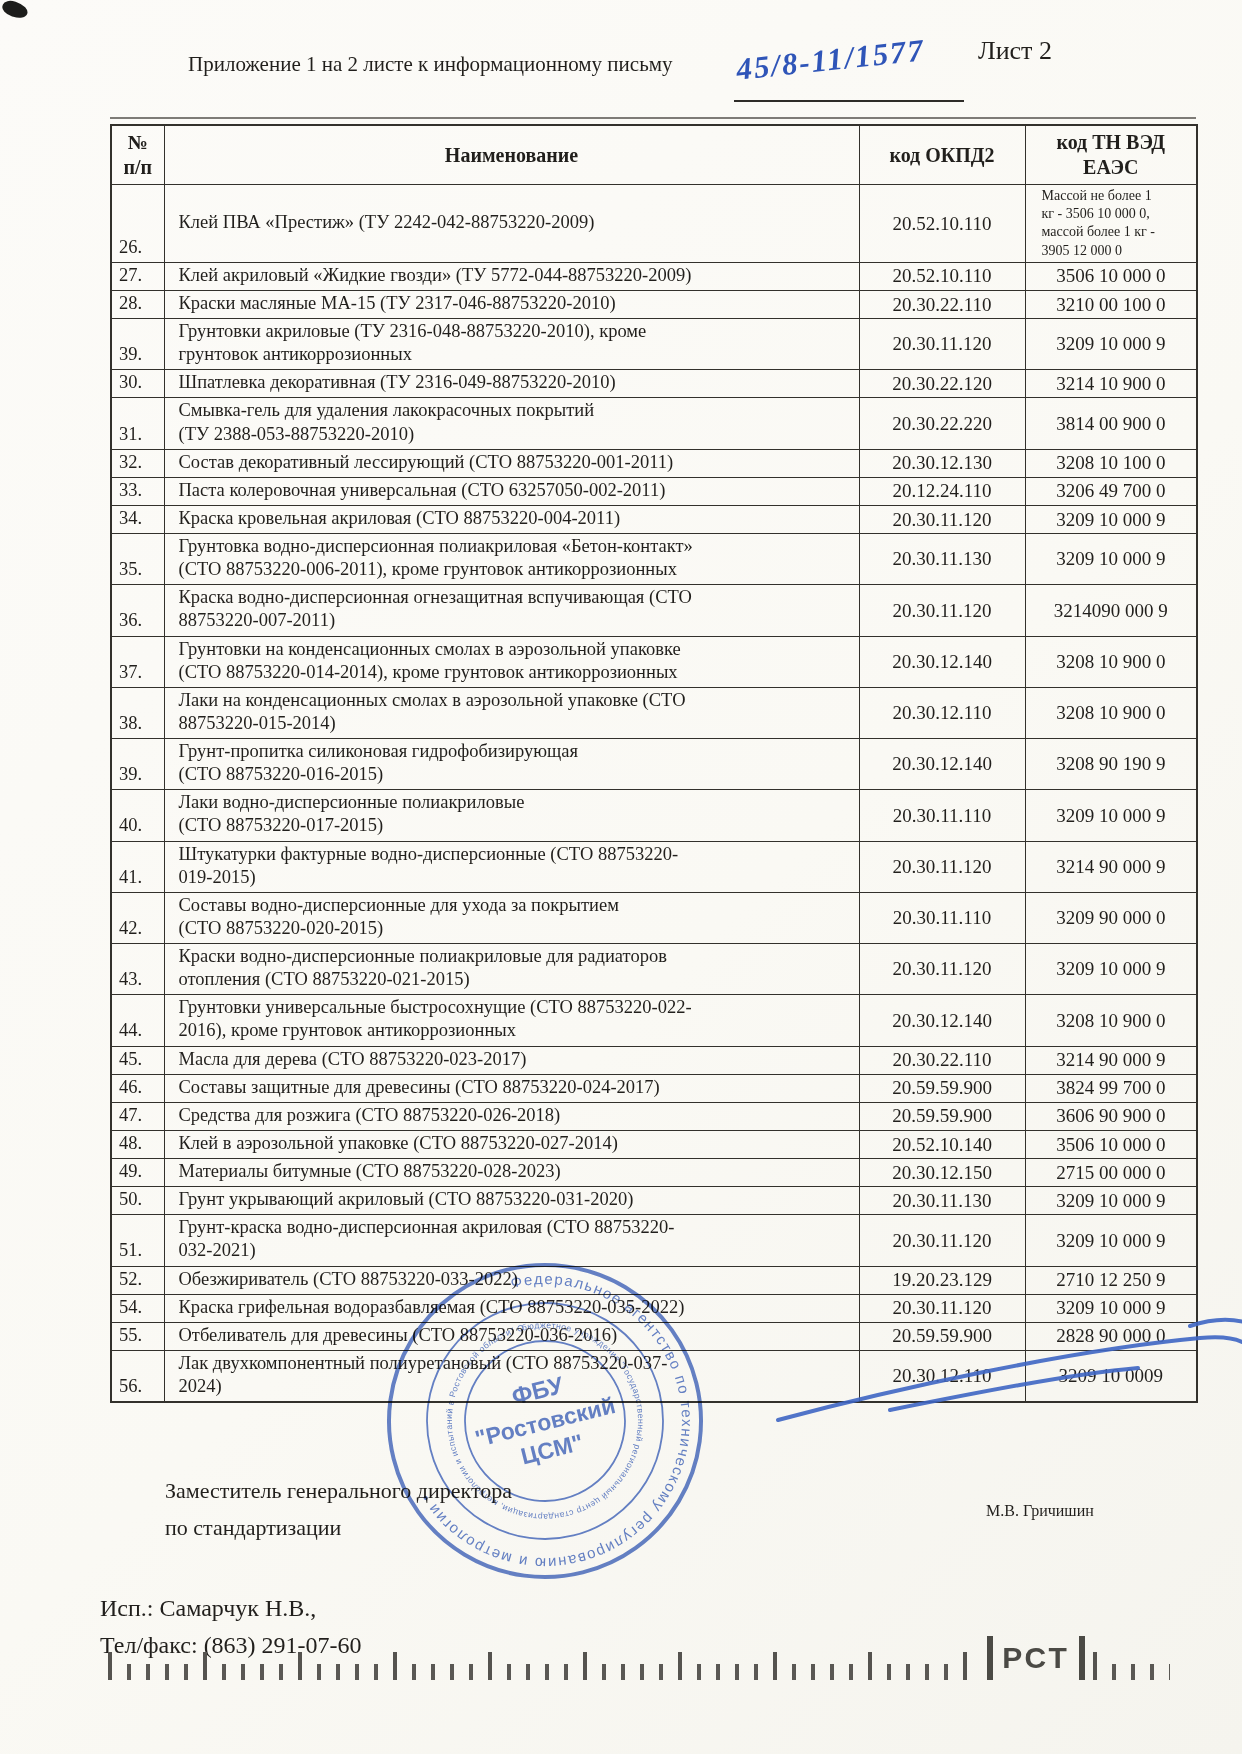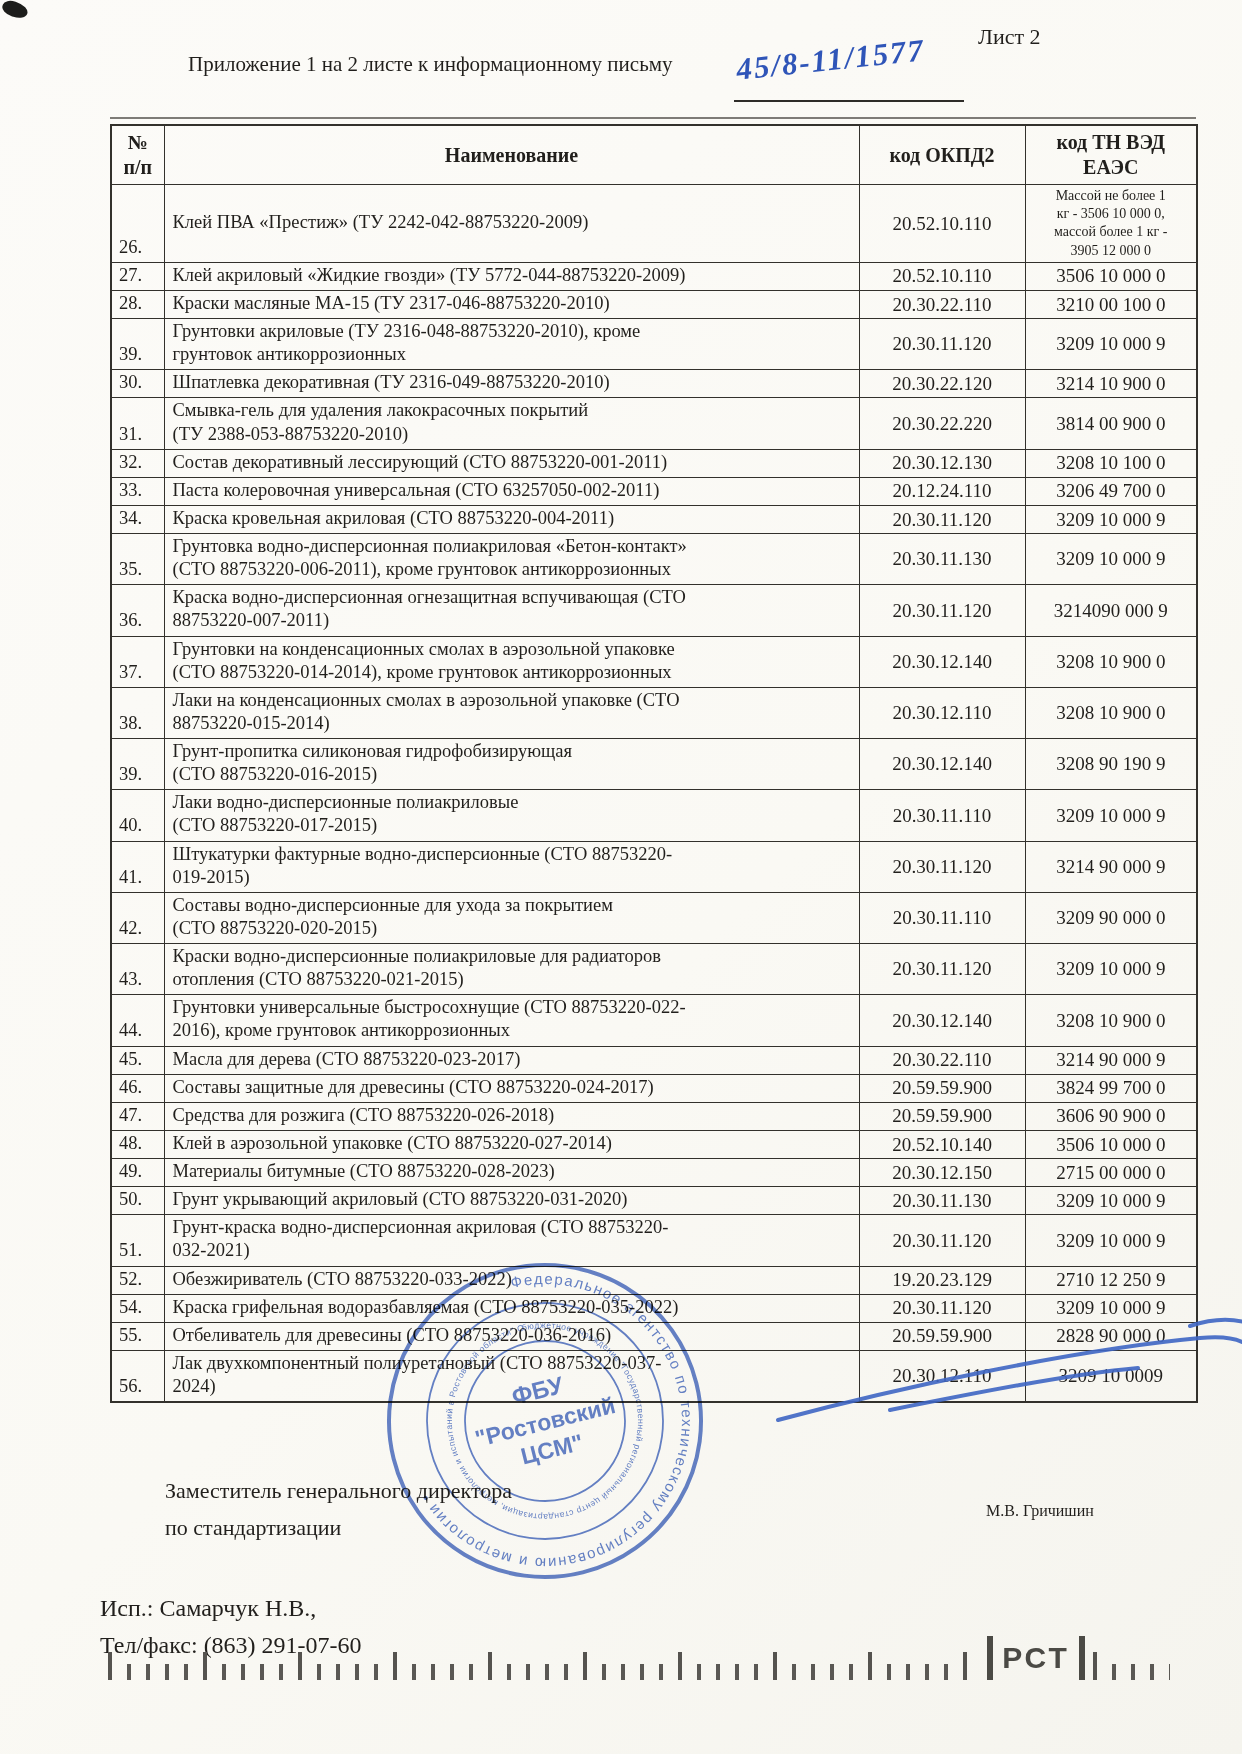--- a/index.html
+++ b/index.html
@@ -2,36 +2,36 @@
 <html><head>
 <meta charset="utf-8">
 <style>
   html,body{margin:0;padding:0;}
   body{
     width:1242px;height:1754px;position:relative;overflow:hidden;
     background:linear-gradient(135deg,#fcfbf8 0%,#faf9f4 55%,#f5f4ee 100%);
     font-family:"Liberation Serif",serif;color:#211f1c;
   }
   .speck{position:absolute;left:2px;top:2px;width:26px;height:15px;background:#1d1d1b;border-radius:45% 55% 50% 50%;transform:rotate(18deg);}
-  .sheet-label{position:absolute;top:24px;left:978px;font-size:22px;}
+  .sheet-label{position:absolute;top:36px;left:978px;font-size:26px;}
   .title{position:absolute;top:52px;left:188px;font-size:21px;white-space:nowrap;}
   .title-underline{position:absolute;top:100px;left:734px;width:230px;height:2px;background:#2e2c28;}
   .hand-number{position:absolute;top:42px;left:736px;font-size:31px;color:#2f55b8;font-style:italic;font-weight:bold;transform:rotate(-6deg);letter-spacing:2px;white-space:nowrap;}
   .table-topline{position:absolute;top:117px;left:110px;width:1086px;height:2px;background:#3a3833;opacity:.65;}
   table.products{
     position:absolute;top:124px;left:110px;width:1086px;
     border-collapse:collapse;border:2.5px solid #33312c;
     font-size:18.5px;line-height:1.25;table-layout:fixed;
   }
   table.products th,table.products td{border:1.6px solid #33312c;}
   th{font-size:20px;font-weight:bold;text-align:center;vertical-align:middle;padding:4px 2px;white-space:pre-line;}
   td.num{vertical-align:bottom;text-align:left;padding:1px 2px 3px 7px;}
-  td.name{padding:1px 6px 3px 8px;white-space:pre-line;vertical-align:middle;}
+  td.name{padding:1px 6px 3px 14px;white-space:pre-line;vertical-align:middle;}
   td.code{text-align:center;vertical-align:middle;font-size:19px;padding:1px 2px;}
-  td.code.small-code{font-size:14px;text-align:center;line-height:1.3;padding:2px 4px;vertical-align:top;white-space:pre-line;}
+  td.code.small-code{font-size:14px;text-align:left;line-height:1.3;padding:2px 16px;vertical-align:top;white-space:pre-line;}
   .sign-position{position:absolute;top:1472px;left:165px;font-size:22px;line-height:1.7;white-space:pre-line;}
   .signer-name{position:absolute;top:1502px;left:986px;font-size:16px;white-space:nowrap;}
   .executor{position:absolute;top:1590px;left:100px;font-size:24px;line-height:1.55;white-space:pre-line;}
   .tick-strip{position:absolute;top:1648px;left:108px;width:1062px;height:32px;display:flex;align-items:flex-end;}
   .ticks{
     height:28px;
     background-image:
       linear-gradient(90deg,#55534f 0 4px,transparent 4px 100%),
       linear-gradient(90deg,#5a5854 0 4px,transparent 4px 100%);
     background-size:95px 28px,19px 16px;

